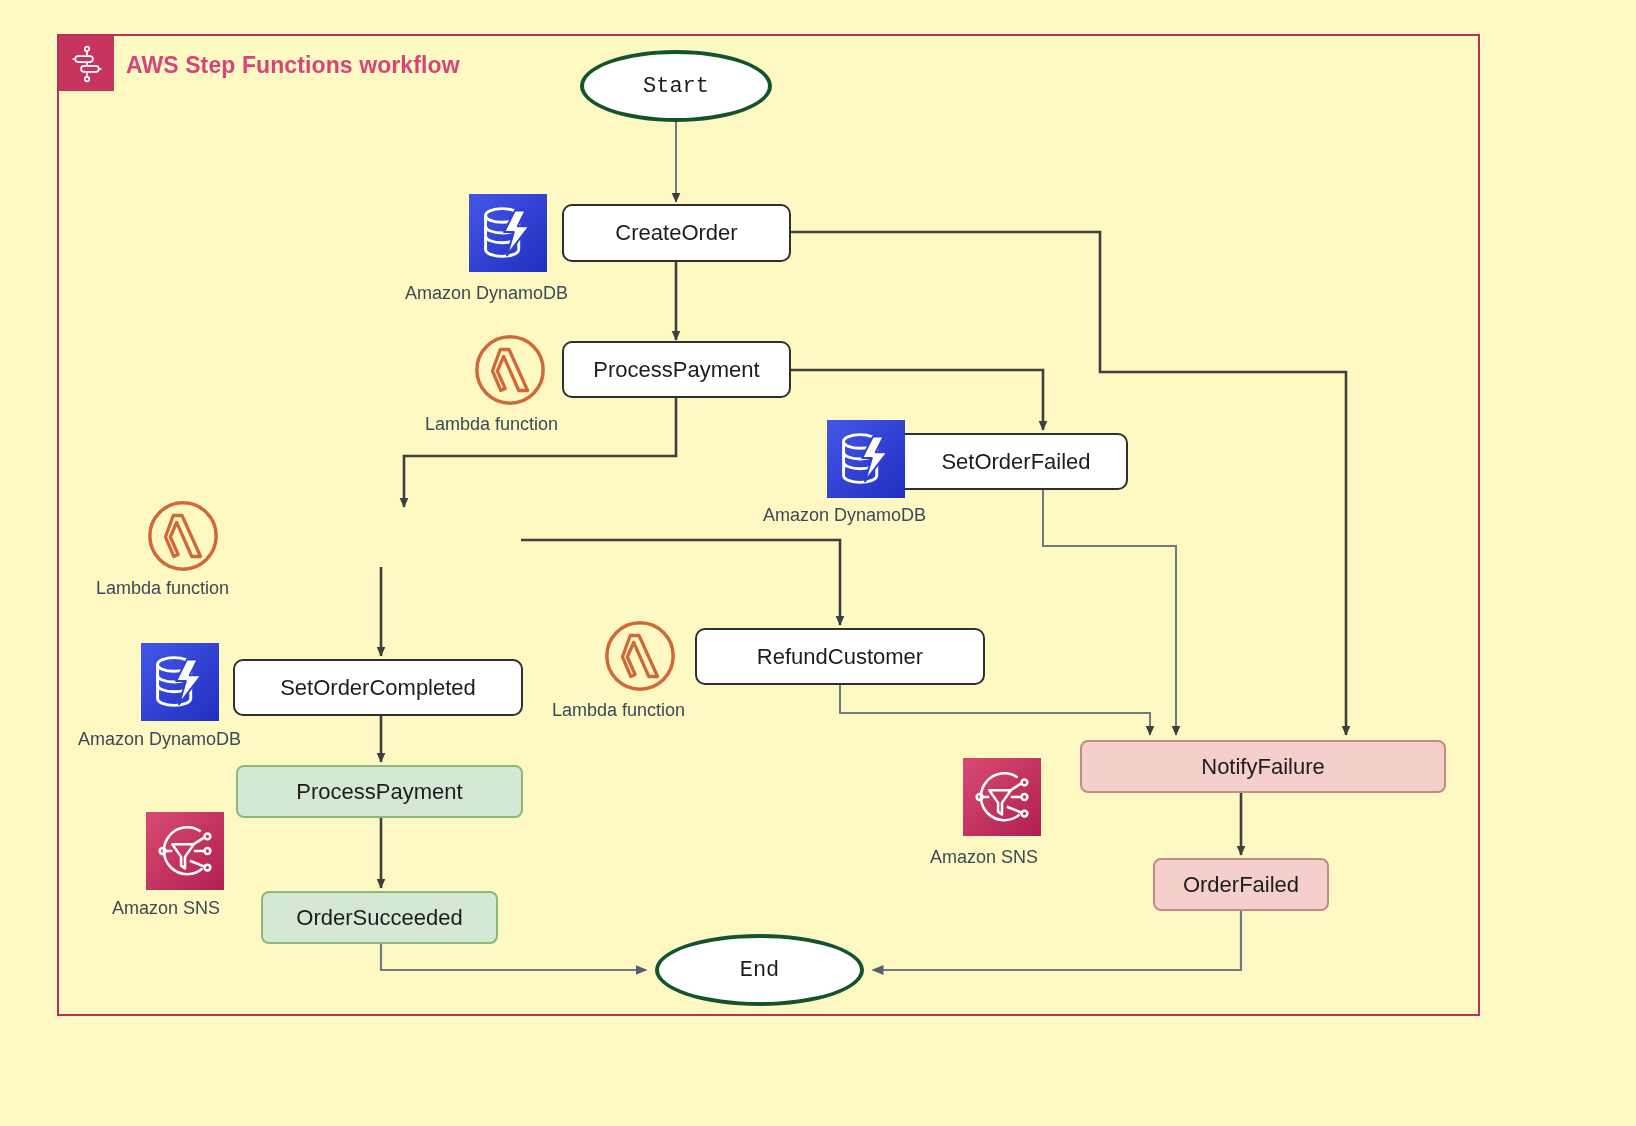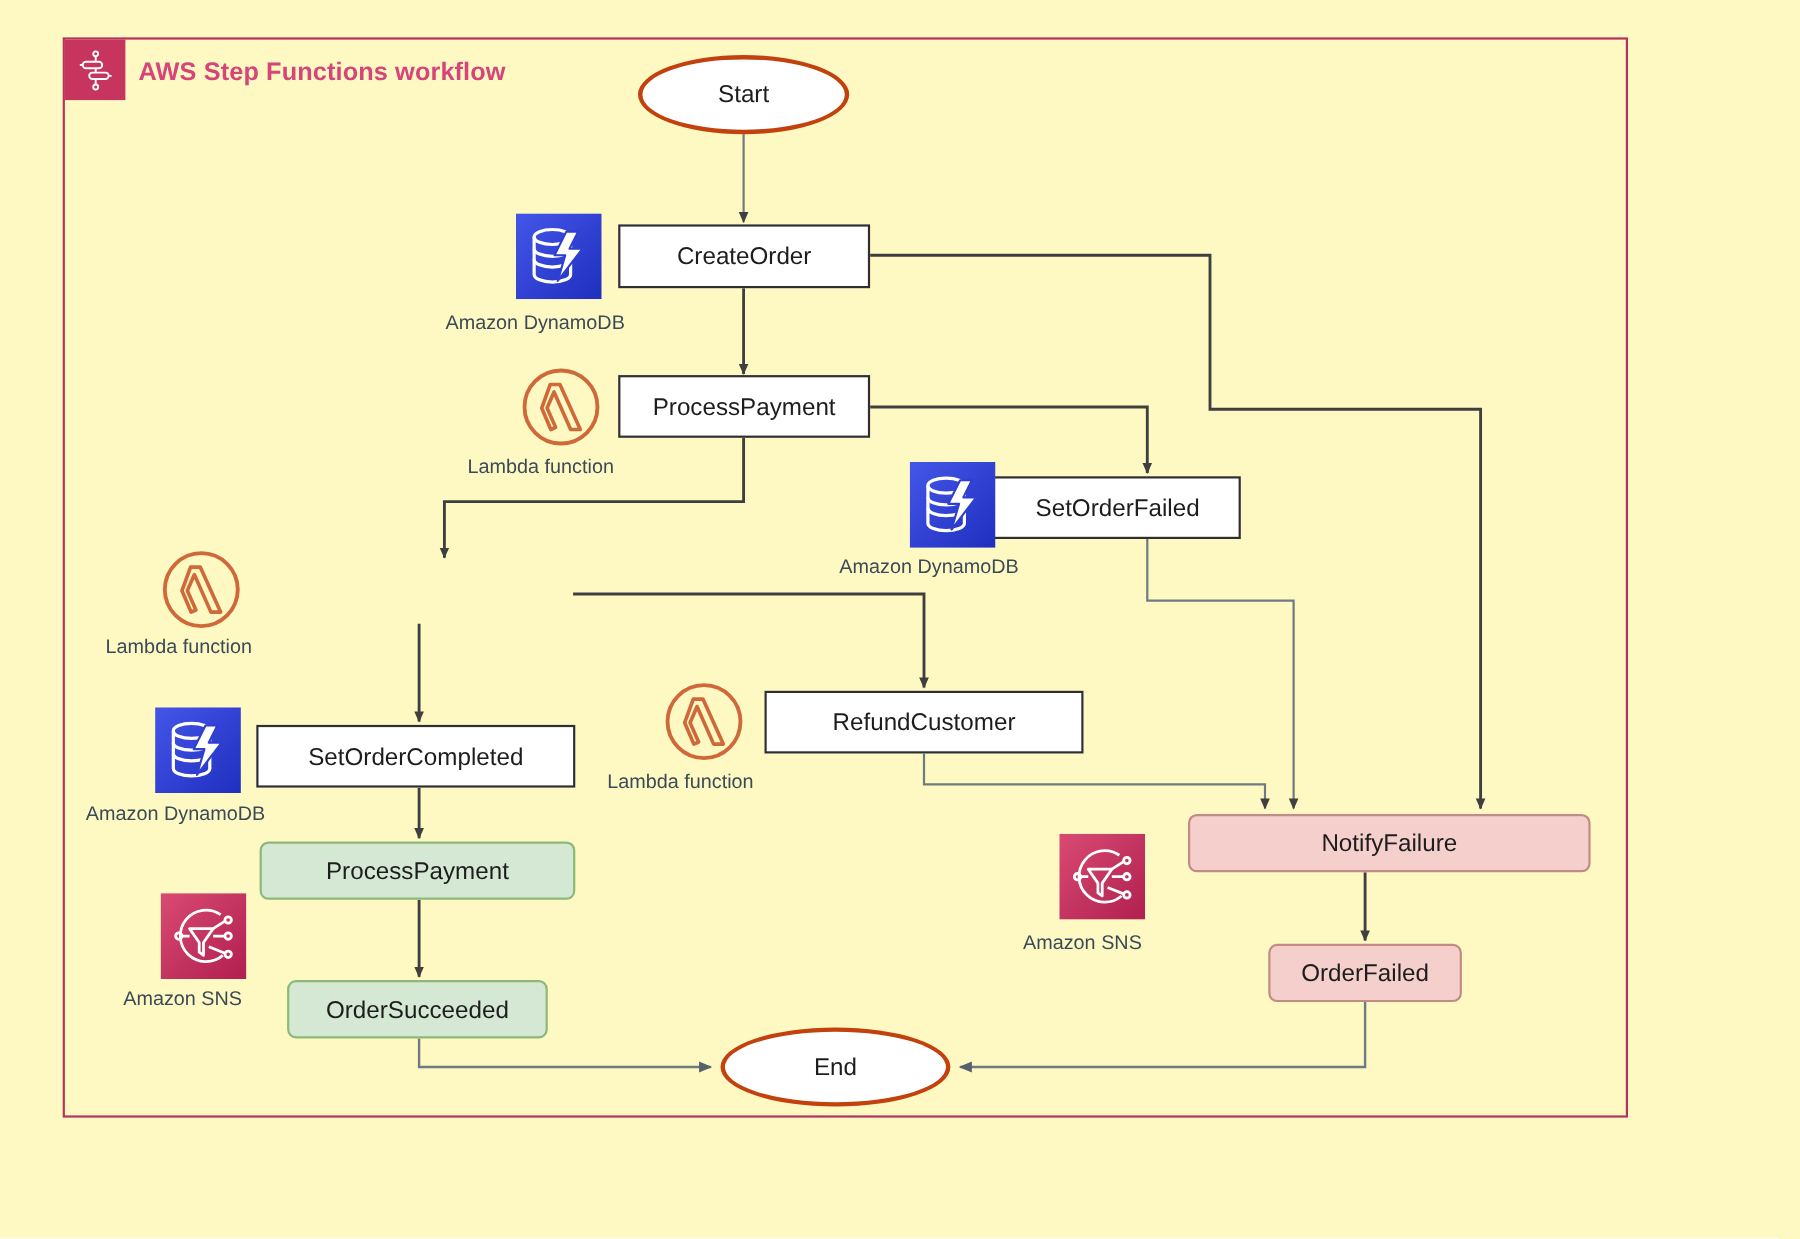--- a/index.html
+++ b/index.html
@@ -48,29 +48,30 @@
     letter-spacing: 0.1px;
   }
   .node {
     position: absolute;
     box-sizing: border-box;
     display: flex;
     align-items: center;
     justify-content: center;
     background: #ffffff;
     border: 2px solid #2f2f2f;
-    border-radius: 0;
+    border-radius: 10px;
     font-size: 22px;
     color: #1d1d1d;
     white-space: nowrap;
   }
   .node.terminal {
-    border: 4px solid #c2410c;
+    border: 4px solid #14532d;
     border-radius: 50%;
     font-size: 22px;
+    font-family: Liberation Mono, monospace;
   }
   .node.success {
     background: #d5e8d4;
     border: 2px solid #8cb87a;
     border-radius: 8px;
   }
   .node.failure {
     background: #f5cfcb;
     border: 2px solid #c28b85;
     border-radius: 8px;

